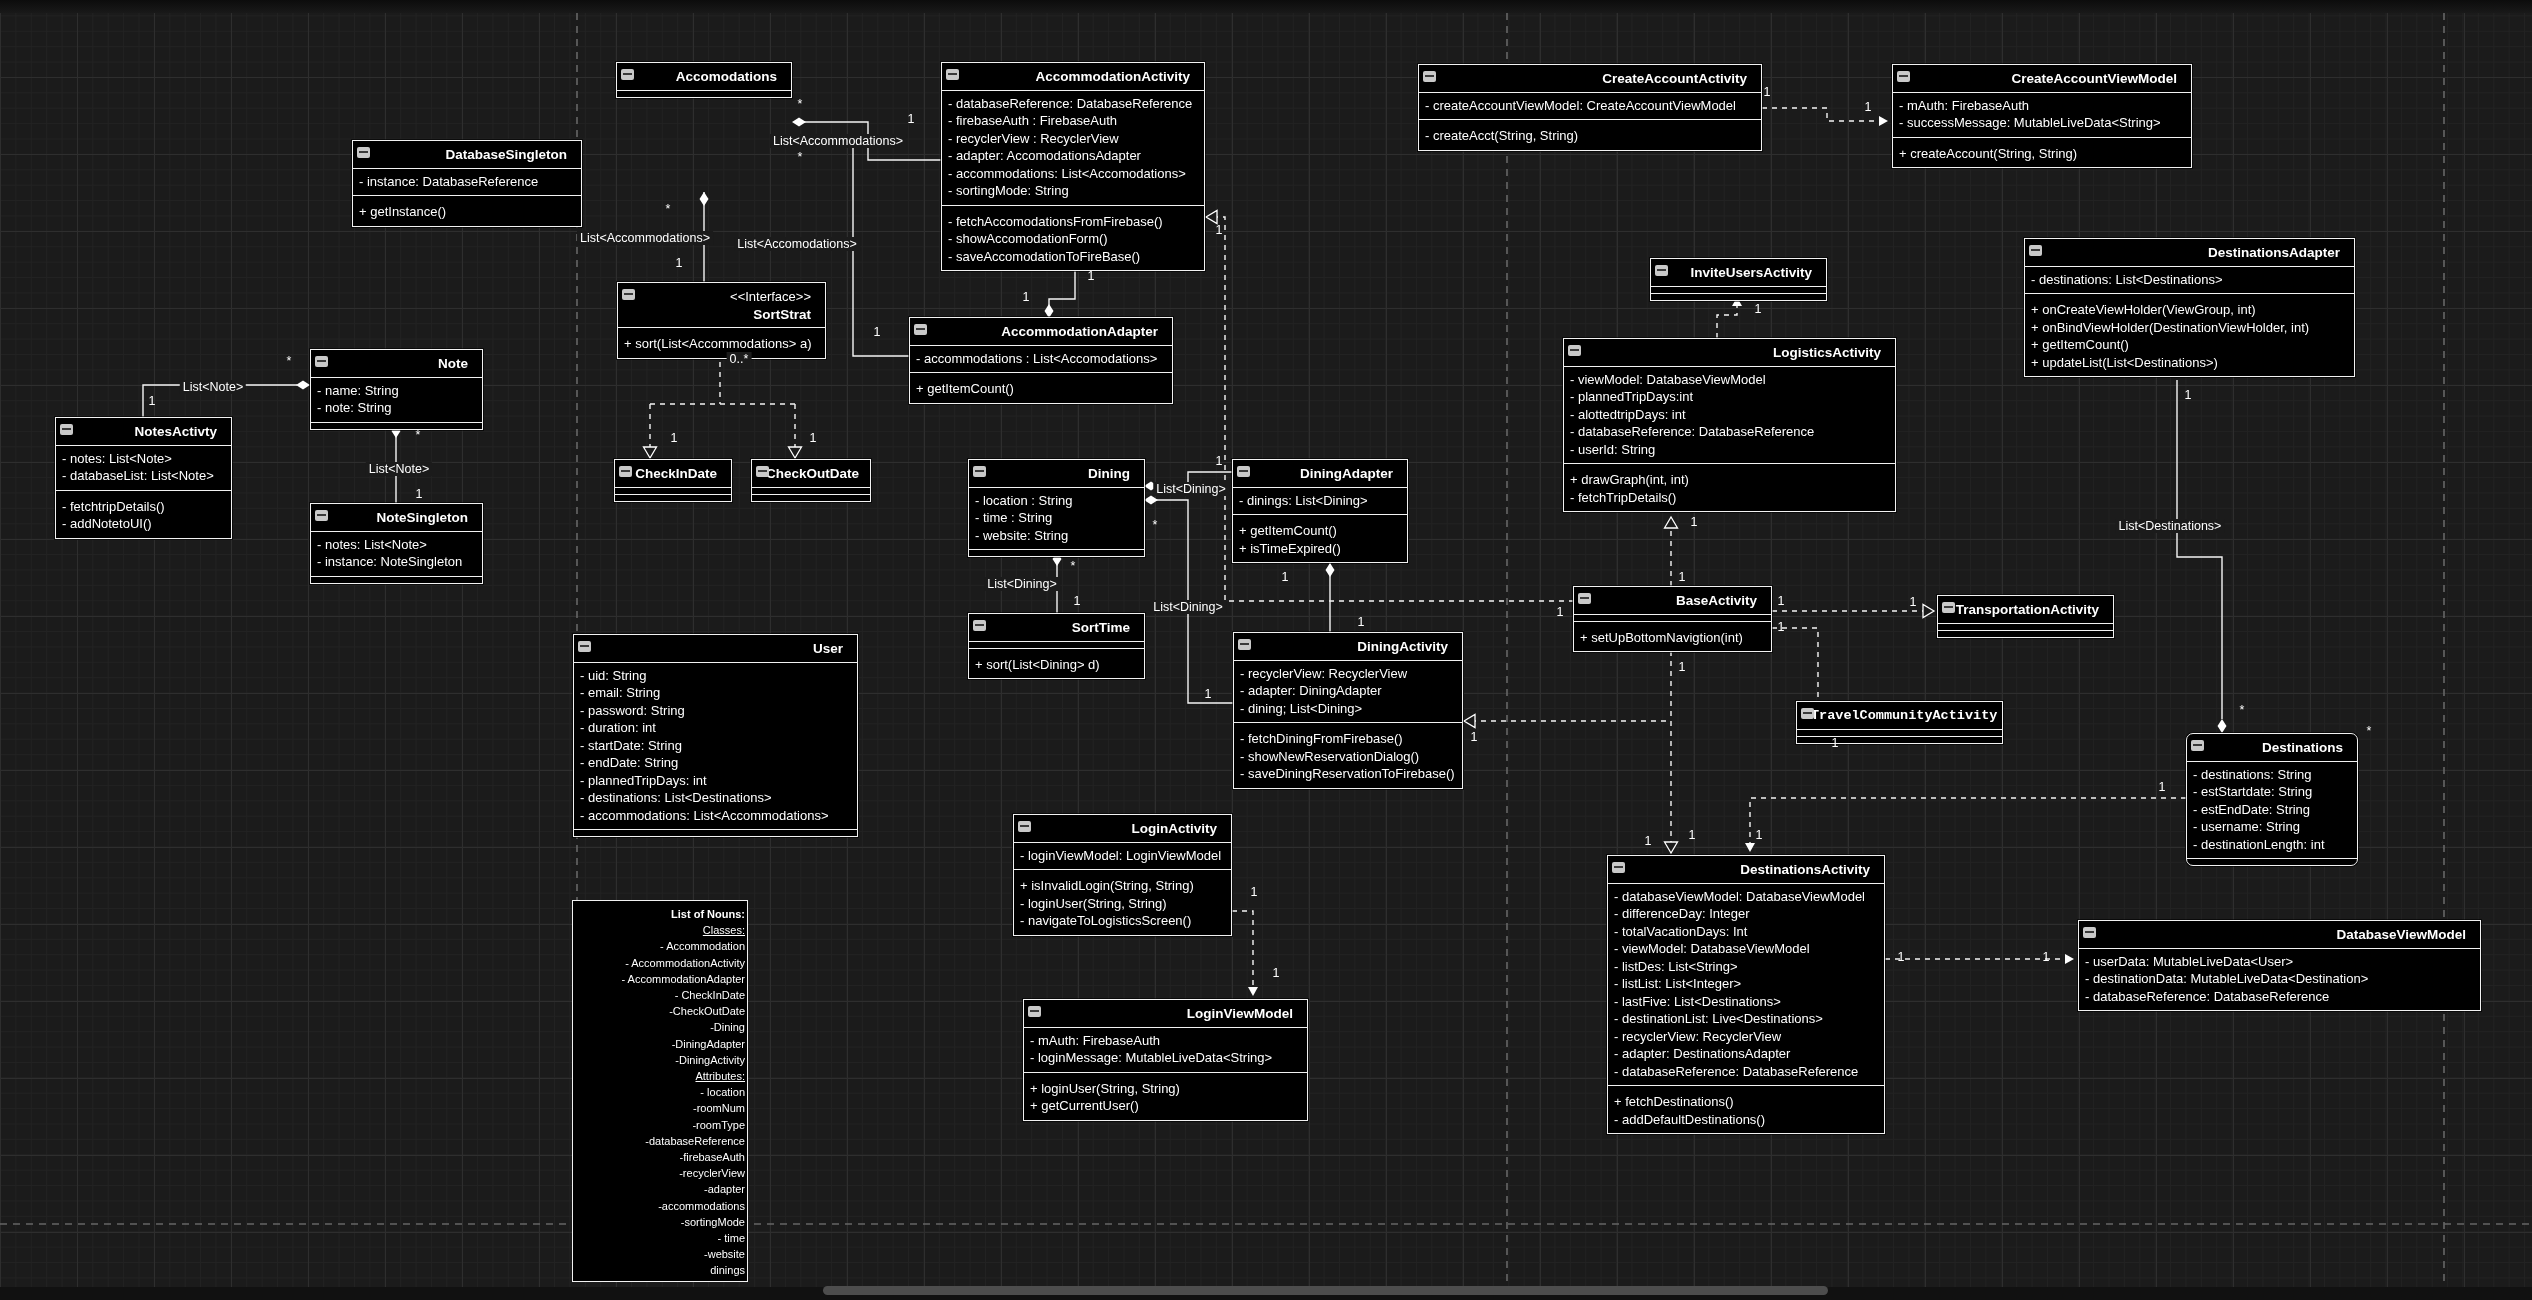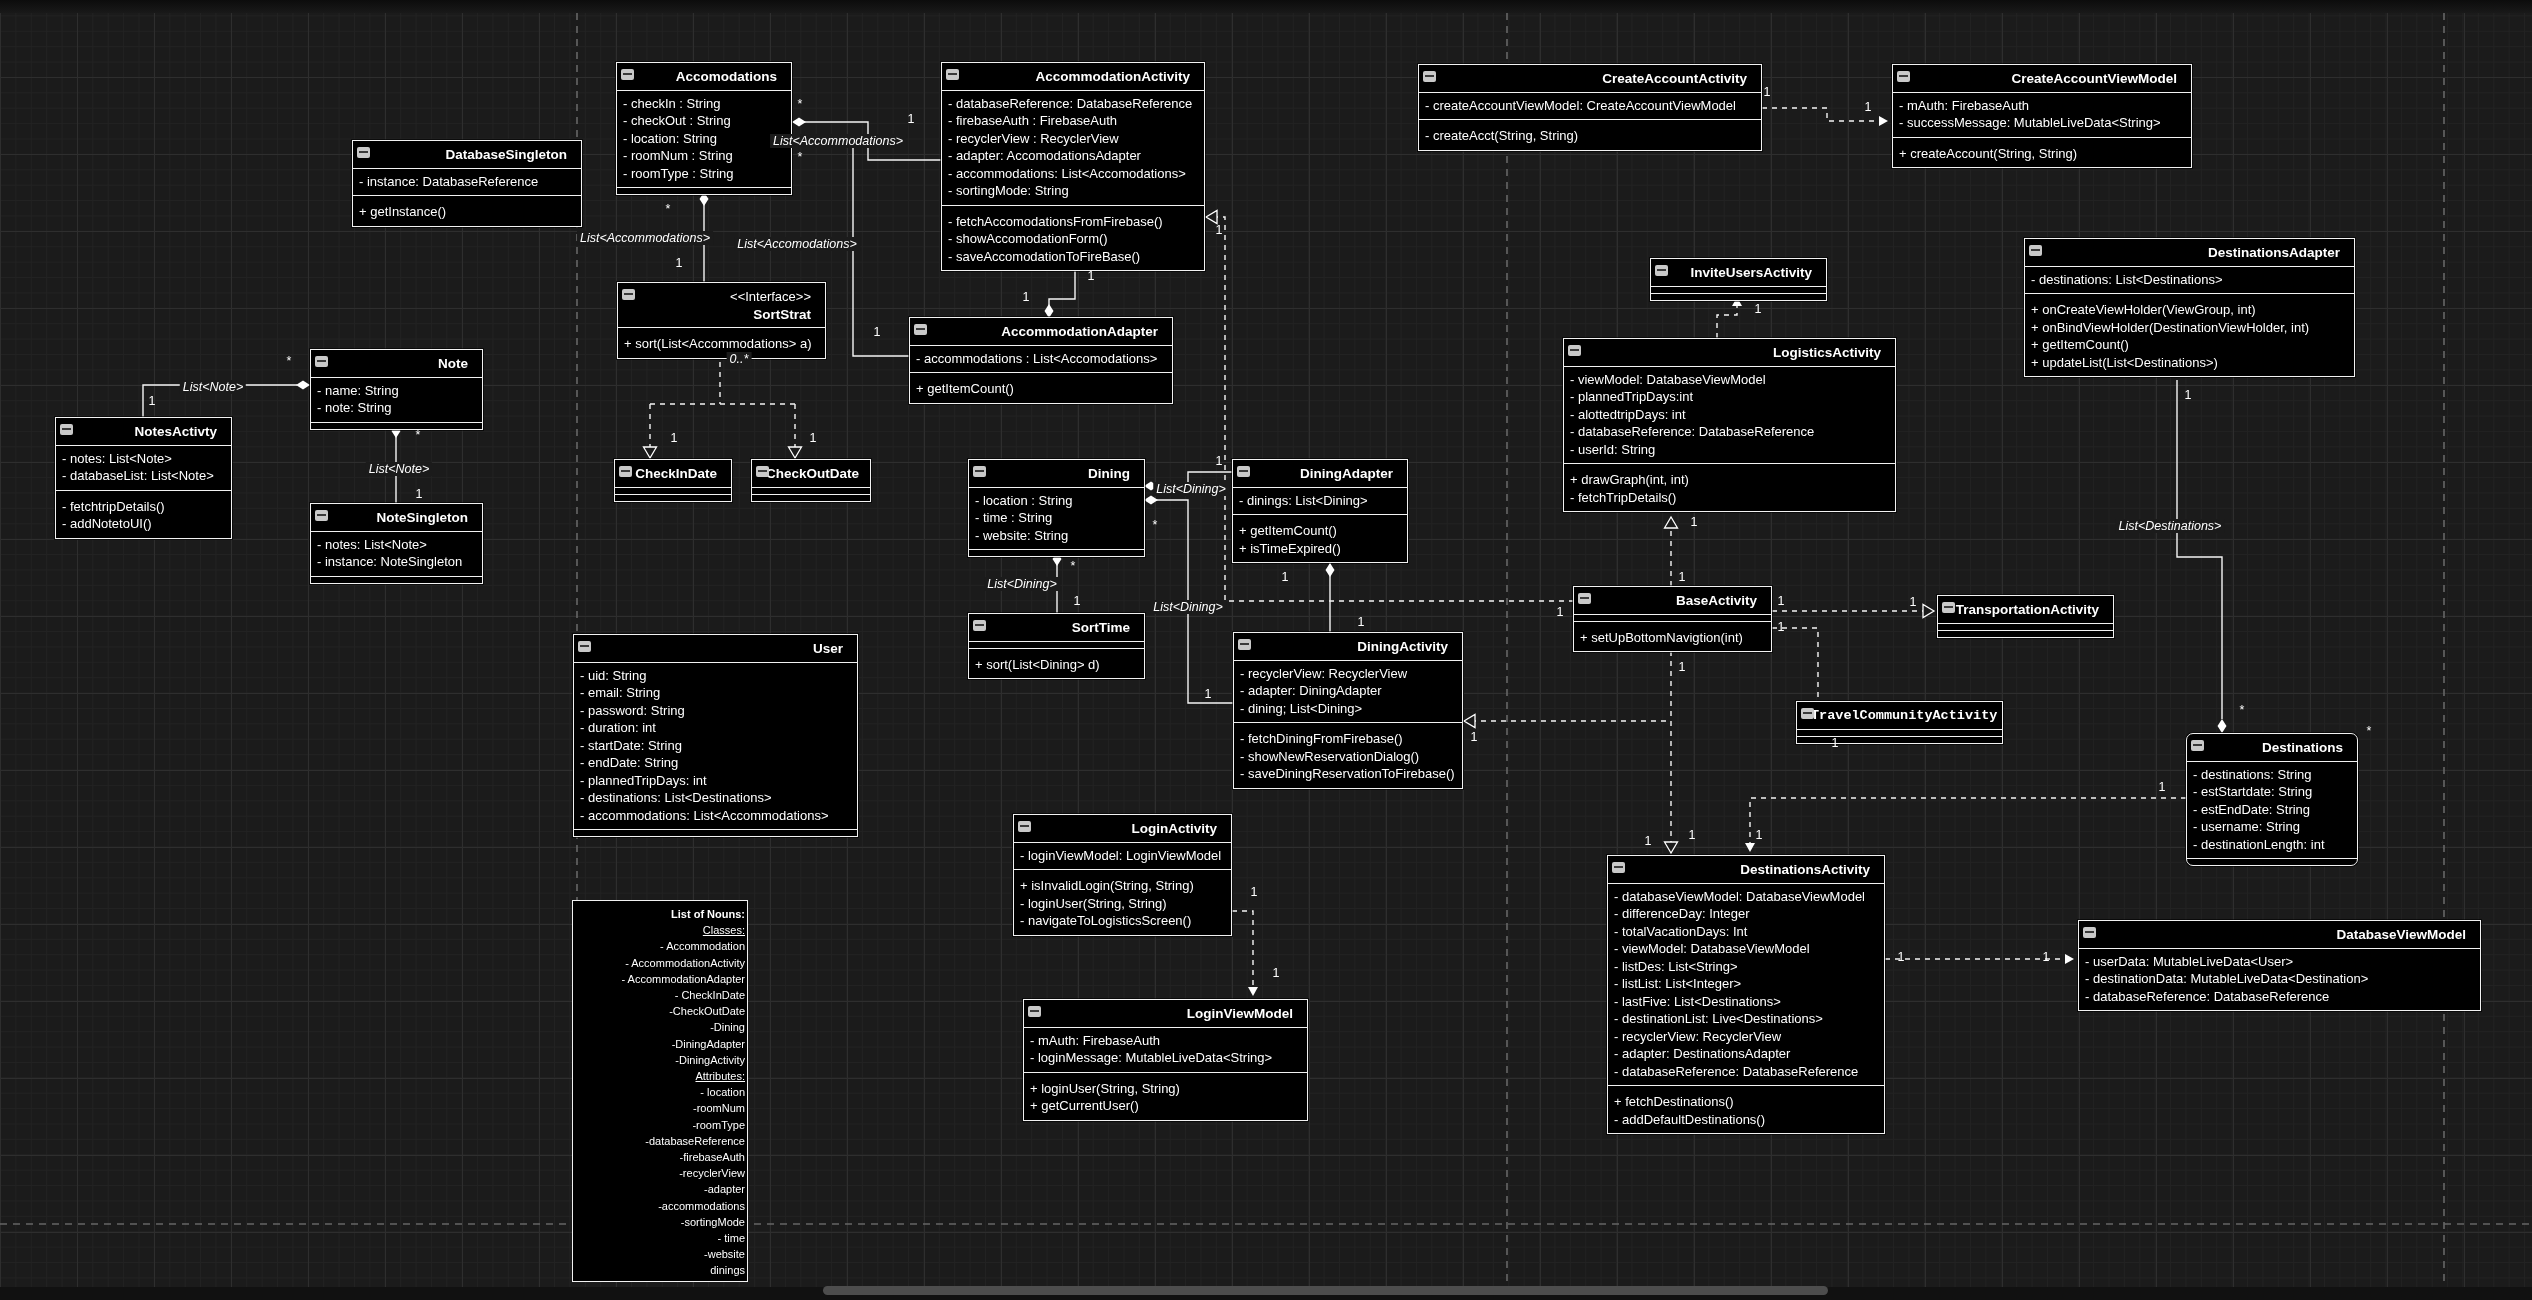--- a/index.html
+++ b/index.html
@@ -24,21 +24,21 @@
   .stereo{font-weight:normal;font-size:13px;}
   .collapse{position:absolute;left:4px;top:6px;width:13px;height:11px;background:#c9c9c9;
             border-radius:2px;}
   .collapse::after{content:"";position:absolute;left:2px;right:2px;top:4px;height:2px;background:#3a3a3a;}
   .uml-sec{border-top:1px solid #f2f2f2;padding:4px 0 5px 0;}
   .uml-sec.empty{padding:3px 0;}
   .uml-sec.methods{padding-top:7px;}
   .row{padding:0 6px;white-space:nowrap;}
   .edge-label{position:absolute;transform:translate(-50%,-50%);color:#ffffff;
               font-size:12.5px;z-index:4;white-space:nowrap;}
-  .edge-label.bg{background:#1b1b1b;padding:0 3px;font-style:italic;}
+  .edge-label.bg{background:#1b1b1b;padding:0 3px;}
   .nouns{position:absolute;background:#000000;border:1px solid #f2f2f2;color:#fff;z-index:2;
          box-sizing:border-box;text-align:right;font-size:11px;line-height:16.2px;padding:5px 2px;}
   .nouns .nl-title{font-weight:bold;}
   .nouns .nl-head{text-decoration:underline;}
   #hscroll{position:absolute;height:9px;background:#4d4d4d;border-radius:5px;z-index:7;}
 </style>
 </head>
 <body>
 
 <div id="stage">
@@ -108,27 +108,20 @@
       </div>
       <div class="uml-sec methods">
         <div class="row">+ getInstance()</div>
       </div>
     </div>
     <div class="uml-box" style="left: 616px; top: 62px; width: 176px;">
       <div class="uml-title">
         <span class="collapse"></span>
         <div>Accomodations</div>
       </div>
-      <div class="uml-sec">
-        <div class="row">- checkIn : String</div>
-        <div class="row">- checkOut : String</div>
-        <div class="row">- location: String</div>
-        <div class="row">- roomNum : String</div>
-        <div class="row">- roomType : String</div>
-      </div>
       <div class="uml-sec empty"></div>
     </div>
     <div class="uml-box" style="left: 941px; top: 62px; width: 264px;">
       <div class="uml-title">
         <span class="collapse"></span>
         <div>AccommodationActivity</div>
       </div>
       <div class="uml-sec">
         <div class="row">- databaseReference: DatabaseReference</div>
         <div class="row">- firebaseAuth : FirebaseAuth</div>

